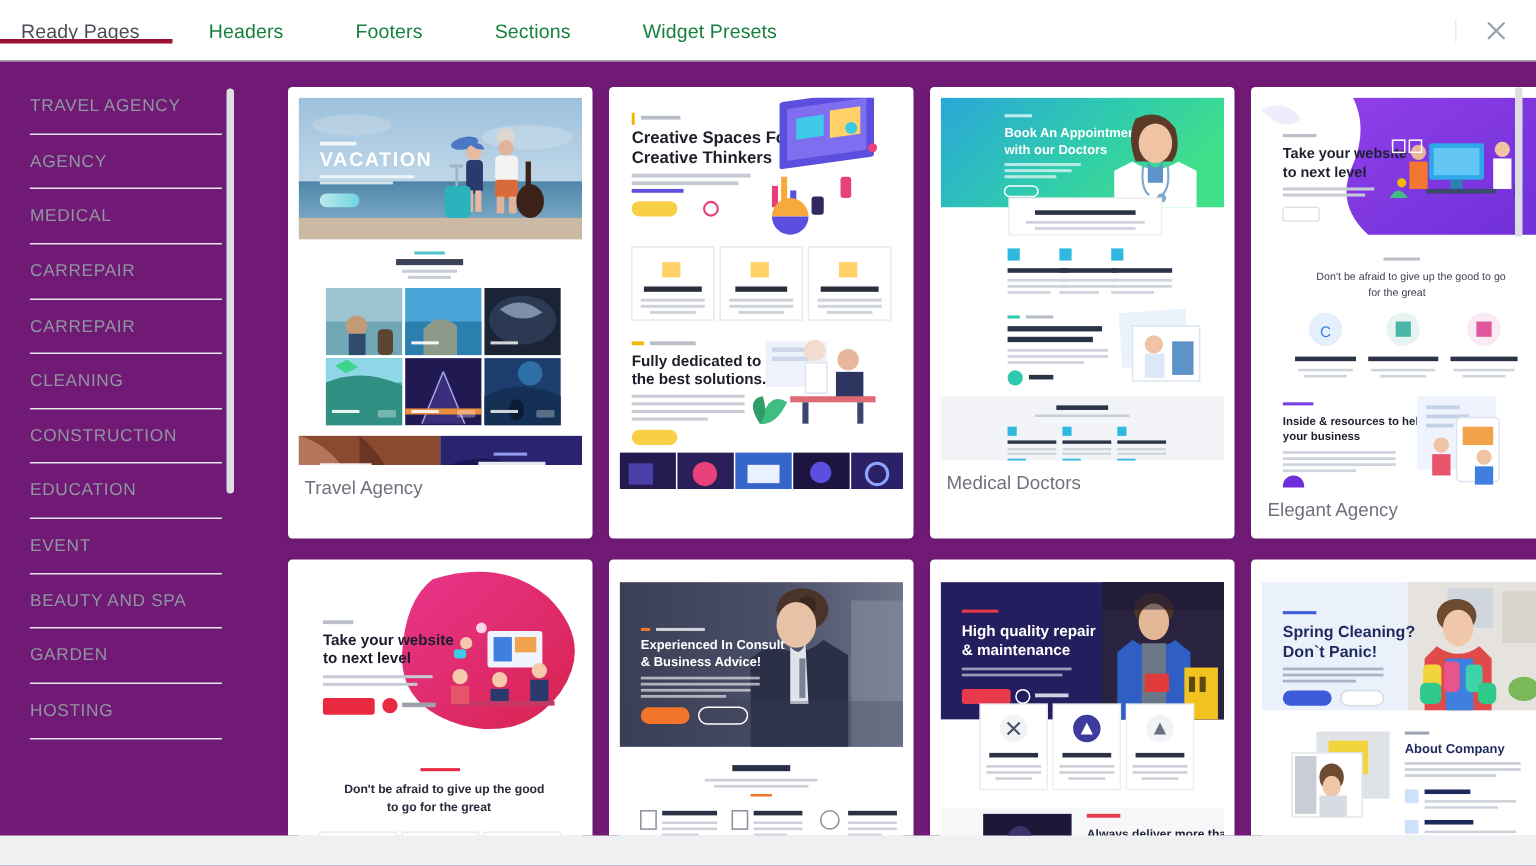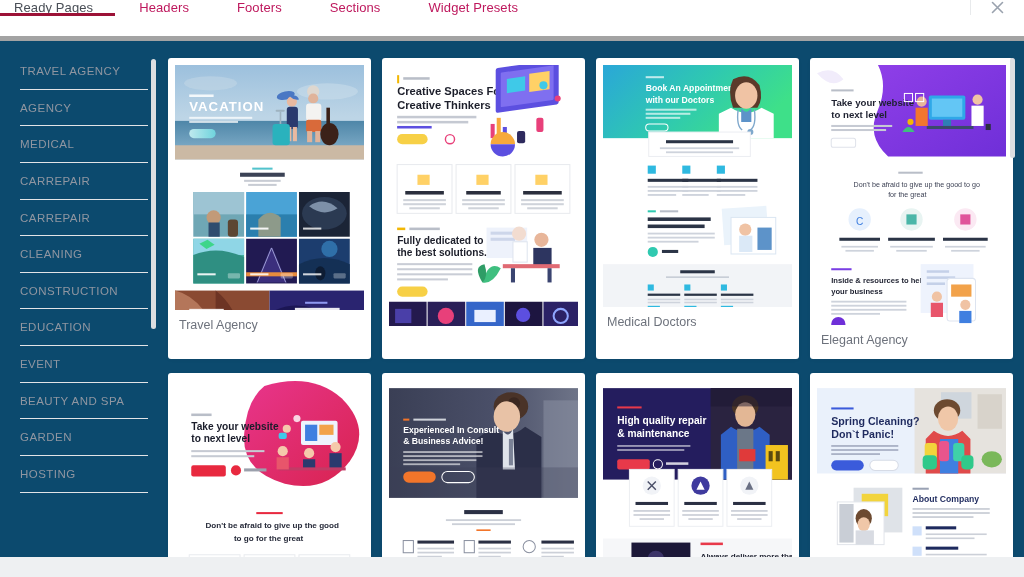--- a/index.html
+++ b/index.html
@@ -8,29 +8,29 @@
     font-family: "Liberation Sans", sans-serif;
     background: #eef0f2;
     overflow: hidden;
   }
 
   
   .tabbar {
     position: absolute; top: 0; left: 0;
     width: 1024px; height: 41px;
     background: #ffffff;
-    border-bottom: 5px solid #a3a3a3;
-    display: flex; align-items: flex-start;
+    border-bottom: 1px solid #a3a3a3;
+    display: flex; align-items: center;
   }
   .tab {
     position: relative;
     display: flex; align-items: center;
     padding: 0 24px;
     font-size: 13px;
-    color: #be185d;
+    color: #15803d;
     letter-spacing: .1px;
     cursor: pointer;
     white-space: nowrap;
   }
   .tab.first { padding-left: 14px; padding-right: 22px; }
   .tab.active { color: #4a4f57; }
   .tab.active::after {
     content: "";
     position: absolute; left: 0; right: 0; bottom: -1px;
     height: 3px; background: #9c1237;
@@ -40,22 +40,23 @@
     width: 54px; display: flex; align-items: center; justify-content: center;
     cursor: pointer;
     border-left: 1px solid #e8eaec;
   }
   .close-btn svg { display: block; }
 
   
   .shell {
     position: absolute; top: 41px; left: 0;
     width: 1024px; height: 516px;
-    background: #0c4a6e;
+    background: #701a75;
     display: flex;
+    gap: 24px;
   }
 
   
   .sidebar {
     position: relative;
     width: 160px; flex: 0 0 160px;
     height: 516px;
     overflow: hidden;
     padding-top: 12px;
   }

